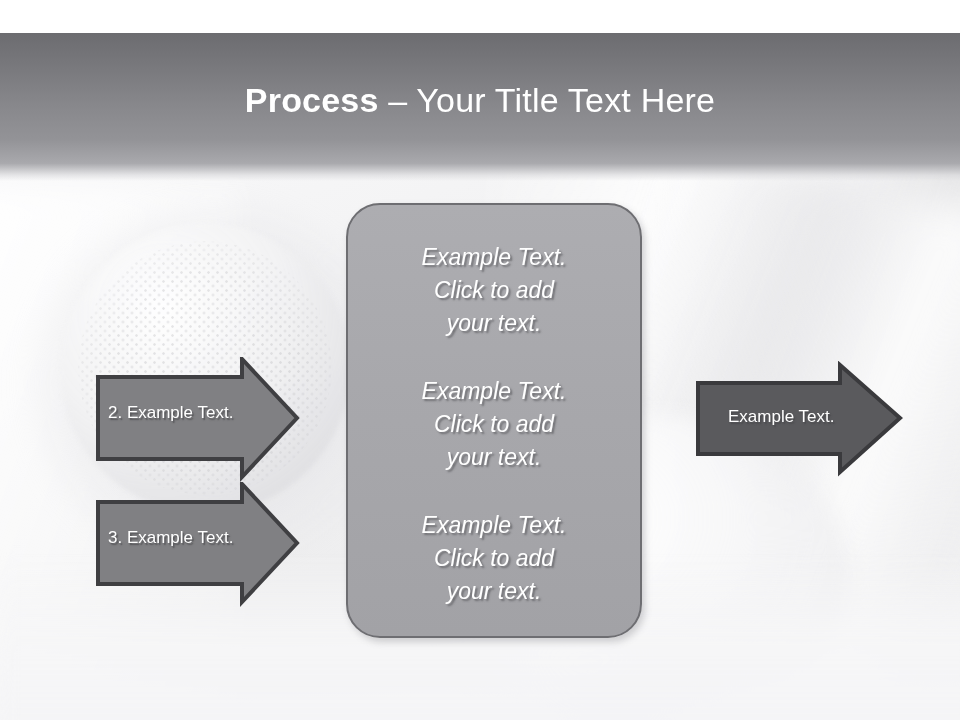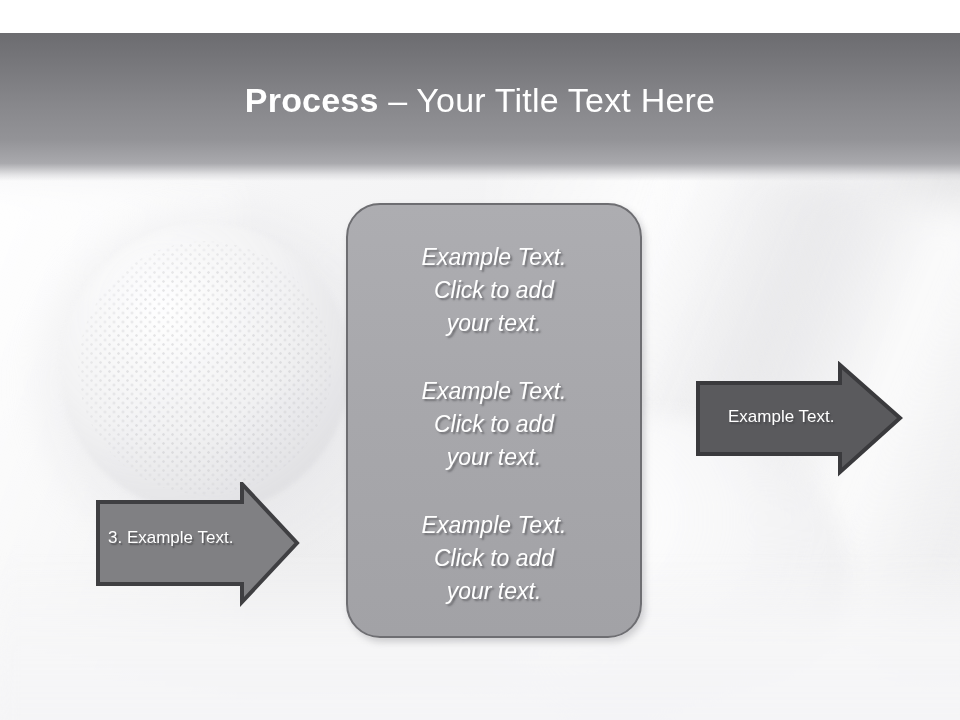--- a/index.html
+++ b/index.html
@@ -238,20 +238,26 @@
       <div class="cb-para">Example Text.
 Click  to add
 your text.</div>
       <div class="cb-para">Example Text.
 Click  to add
 your text.</div>
     </div>
   </div>
 
 
+  <div class="arrow arrow-2">
+    <svg width="212" height="126" viewBox="0 0 212 126">
+      <polygon points="6,20 150,20 150,2 205,61 150,120 150,102 6,102" fill="#808083" stroke="#3f3f42" stroke-width="4" stroke-linejoin="miter" filter="url(#ashadow)"></polygon>
+    </svg>
+    <span class="arrow-label">2. Example Text.</span>
+  </div>
 
   <div class="arrow arrow-3">
     <svg width="212" height="126" viewBox="0 0 212 126">
       <polygon points="6,20 150,20 150,2 205,61 150,120 150,102 6,102" fill="#808083" stroke="#3f3f42" stroke-width="4" stroke-linejoin="miter" filter="url(#ashadow)"></polygon>
     </svg>
     <span class="arrow-label">3. Example Text.</span>
   </div>
 
   <div class="arrow arrow-r">
     <svg width="214" height="116" viewBox="0 0 214 116">

